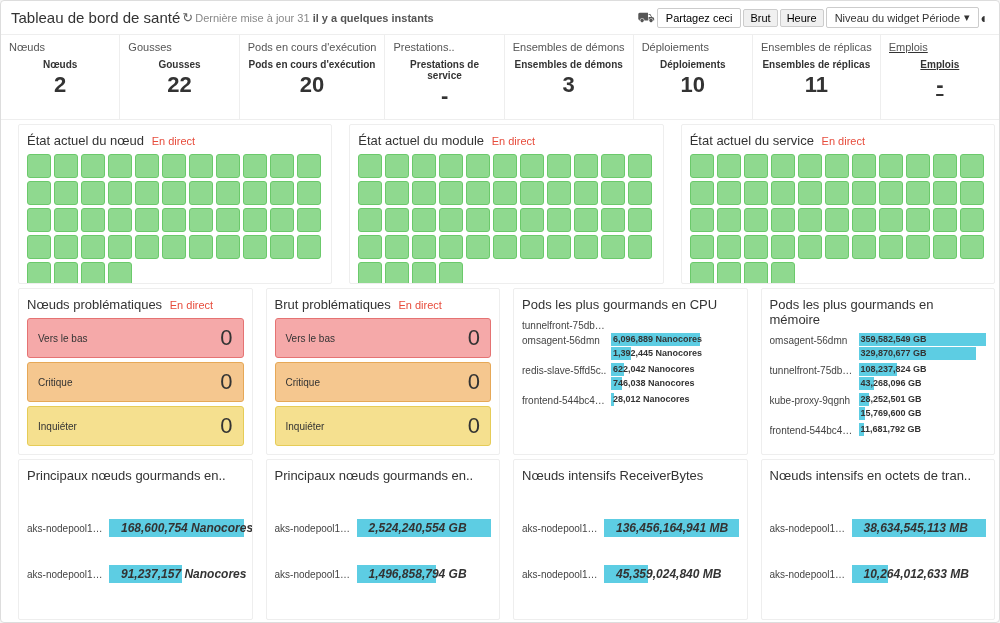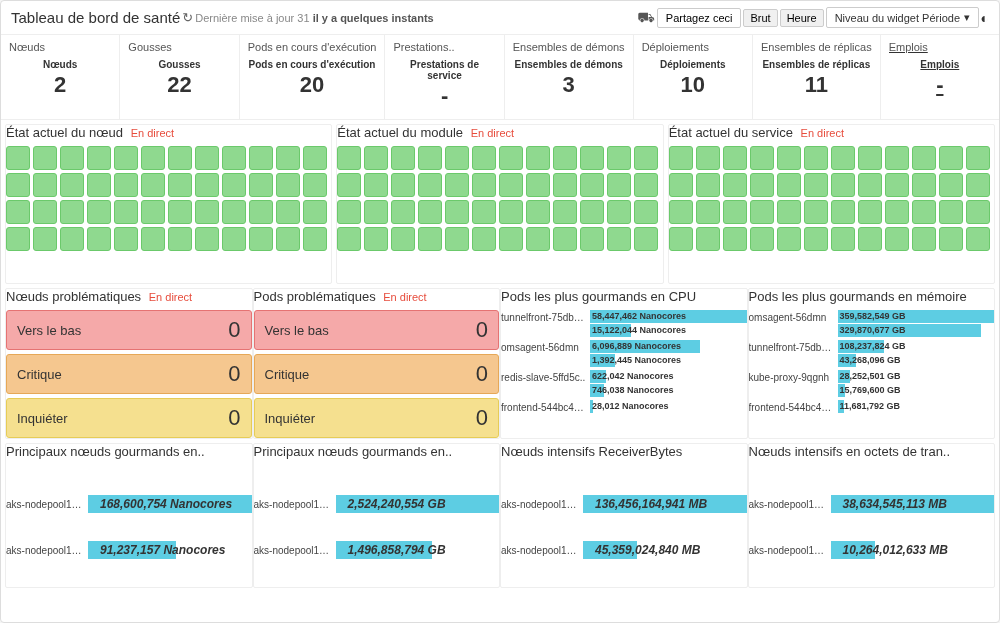--- a/index.html
+++ b/index.html
@@ -22,36 +22,36 @@
   
   .stats-row { display: flex; border-bottom: 1px solid #eee; }
   .stat { flex: 1; padding: 6px 8px 10px; border-right: 1px solid #eee; text-align: center; }
   .stat:last-child { border-right: none; text-decoration: underline; }
   .stat .head { font-size: 11px; color: #555; text-align: left; margin-bottom: 6px; white-space: nowrap; overflow: hidden; text-overflow: ellipsis; }
   .stat .sub { font-size: 10px; font-weight: 600; color: #333; margin-bottom: 2px; }
   .stat .val { font-size: 22px; font-weight: 600; }
   
   
   .panels { display: grid; grid-template-columns: repeat(3, 1fr); gap: 4px; padding: 4px; }
-  .panel { background: #fff; border: 1px solid #eee; border-radius: 2px; overflow: hidden; }
+  .panel { background: #fff; border: 1px solid #eee; border-radius: 2px; padding: 8px; overflow: hidden; margin-left: 13px; }
   .panel.h-status { height: 160px; }
   .panel-title { font-size: 13px; font-weight: 400; margin-bottom: 6px; }
   .live { color: #e74c3c; font-size: 11px; margin-left: 4px; }
   
   .tiles { display: flex; flex-wrap: wrap; gap: 3px; }
   .tile { width: 24px; height: 24px; background: #8fd98f; border: 1px solid #6bc96b; border-radius: 3px; }
   
   
   .row4 { display: grid; grid-template-columns: repeat(4, 1fr); padding: 0 4px 4px; }
   .status-bars { display: flex; flex-direction: column; gap: 4px; }
   .bar { display: flex; justify-content: space-between; align-items: center; padding: 6px 10px; border-radius: 3px; border: 1px solid; }
   .bar.down { background: #f5a9a9; border-color: #e57373; }
   .bar.crit { background: #f5c78f; border-color: #e6a857; }
   .bar.worry { background: #f5e08f; border-color: #e6cc57; }
-  .bar .lbl { font-size: 13px; }
+  .bar .lbl { font-size: 10px; }
   .bar .num { font-size: 22px; font-weight: 400; }
   
   
   .barlist { font-size: 10px; }
   .brow { display: flex; align-items: flex-start; margin-bottom: 2px; gap: 4px; }
   .brow .name { width: 85px; white-space: nowrap; overflow: hidden; text-overflow: ellipsis; color: #444; padding-top: 2px; }
   .brow .bars { flex: 1; }
   .bbar { position: relative; height: 13px; margin-bottom: 1px; }
   .bbar .fill { position: absolute; left: 0; top: 0; bottom: 0; background: #5dcde3; }
   .bbar .txt { position: absolute; left: 2px; top: 0; font-size: 9px; font-weight: 600; line-height: 13px; white-space: nowrap; }
@@ -318,21 +318,21 @@
             <span class="num">0</span>
           </div>
           <div class="bar worry">
             <span class="lbl">Inquiéter</span>
             <span class="num">0</span>
           </div>
         </div>
     </div>
     <div class="panel">
       <div class="panel-title">
-        <span>Pods problématiques</span>
+        <span>Brut problématiques</span>
         <span class="live">En direct</span>
       </div>
       <div class="status-bars" id="prob-pods">
           <div class="bar down">
             <span class="lbl">Vers le bas</span>
             <span class="num">0</span>
           </div>
           <div class="bar crit">
             <span class="lbl">Critique</span>
             <span class="num">0</span>
@@ -341,30 +341,20 @@
             <span class="lbl">Inquiéter</span>
             <span class="num">0</span>
           </div>
         </div>
     </div>
     <div class="panel">
       <div class="panel-title">Pods les plus gourmands en CPU</div>
       <div class="barlist" id="cpu-list">
           <div class="brow">
             <div class="name">tunnelfront-75dbf6..</div>
-            <div class="bars">
-              <div class="bbar">
-                <div class="fill" style="width:100%"></div>
-                <div class="txt">58,447,462 Nanocores</div>
-              </div>
-              <div class="bbar">
-                <div class="fill" style="width:26%"></div>
-                <div class="txt">15,122,044 Nanocores</div>
-              </div>
-            </div>
           </div>
           <div class="brow">
             <div class="name">omsagent-56dmn</div>
             <div class="bars">
               <div class="bbar">
                 <div class="fill" style="width:70%"></div>
                 <div class="txt">6,096,889 Nanocores</div>
               </div>
               <div class="bbar">
                 <div class="fill" style="width:16%"></div>

